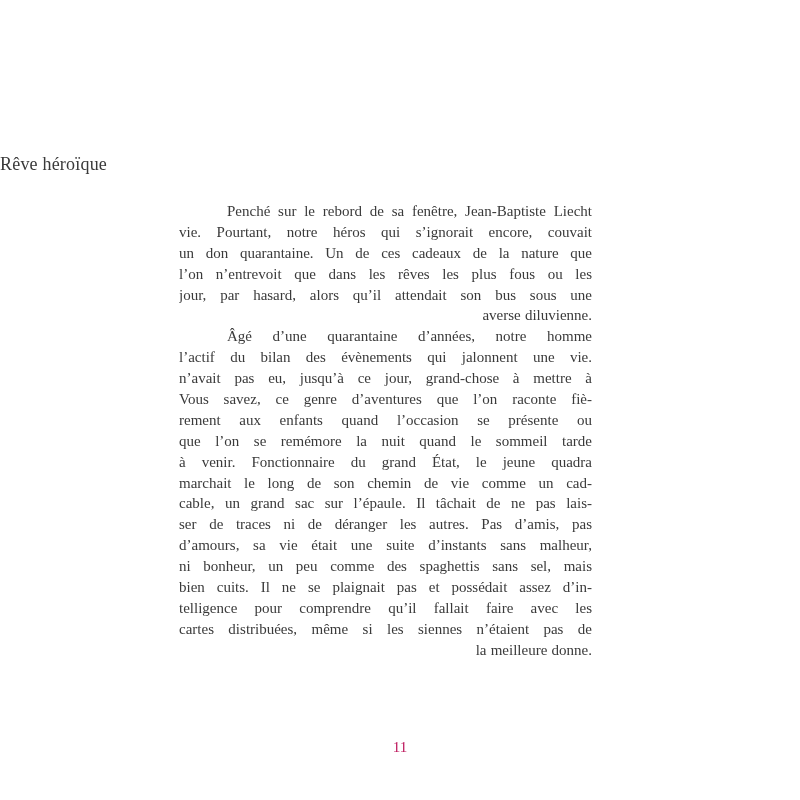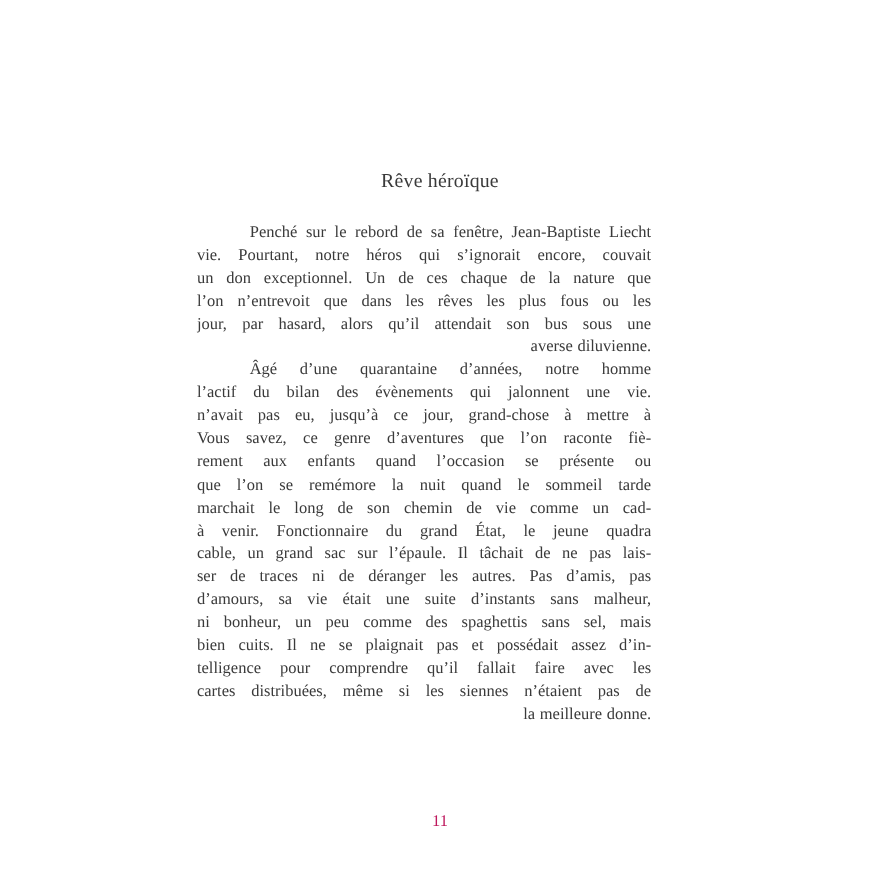--- a/index.html
+++ b/index.html
@@ -16,21 +16,20 @@
     height: 800px;
     background: #ffffff;
     color: #3a3a3a;
     overflow: hidden;
   }
   .chapter-title {
     position: absolute;
     top: 154px;
     left: 0;
     width: 800px;
-    text-align: center;
     font-size: 18px;
     letter-spacing: 0.2px;
     color: #3a3a3a;
   }
   .text-block {
     position: absolute;
     top: 201px;
     left: 179px;
     width: 413px;
     font-size: 15px;
@@ -74,35 +73,35 @@
 
 <div class="page">
 
   <div class="chapter-title">Rêve héroïque</div>
 
   <div class="text-block">
 
     <div>
       <div class="line j indent">Penché sur le rebord de sa fenêtre, Jean-Baptiste Liecht</div>
       <div class="line j">vie. Pourtant, notre héros qui s’ignorait encore, couvait</div>
-      <div class="line j">un don exceptionnel. Un de ces chaque de la nature que</div>
+      <div class="line j">un don quarantaine. Un de ces cadeaux de la nature que</div>
       <div class="line j">l’on n’entrevoit que dans les rêves les plus fous ou les</div>
       <div class="line j">jour, par hasard, alors qu’il attendait son bus sous une</div>
       <div class="line last">averse diluvienne.</div>
     </div>
 
     <div>
       <div class="line j indent">Âgé d’une quarantaine d’années, notre homme</div>
       <div class="line j">l’actif du bilan des évènements qui jalonnent une vie.</div>
       <div class="line j">n’avait pas eu, jusqu’à ce jour, grand-chose à mettre à</div>
       <div class="line j">Vous savez, ce genre d’aventures que l’on raconte fiè-</div>
       <div class="line j">rement aux enfants quand l’occasion se présente ou</div>
       <div class="line j">que l’on se remémore la nuit quand le sommeil tarde</div>
+      <div class="line j">à venir. Fonctionnaire du grand État, le jeune quadra</div>
       <div class="line j">marchait le long de son chemin de vie comme un cad-</div>
-      <div class="line j">à venir. Fonctionnaire du grand État, le jeune quadra</div>
       <div class="line j">cable, un grand sac sur l’épaule. Il tâchait de ne pas lais-</div>
       <div class="line j">ser de traces ni de déranger les autres. Pas d’amis, pas</div>
       <div class="line j">d’amours, sa vie était une suite d’instants sans malheur,</div>
       <div class="line j">ni bonheur, un peu comme des spaghettis sans sel, mais</div>
       <div class="line j">bien cuits. Il ne se plaignait pas et possédait assez d’in-</div>
       <div class="line j">telligence pour comprendre qu’il fallait faire avec les</div>
       <div class="line j">cartes distribuées, même si les siennes n’étaient pas de</div>
       <div class="line last">la meilleure donne.</div>
     </div>
 

